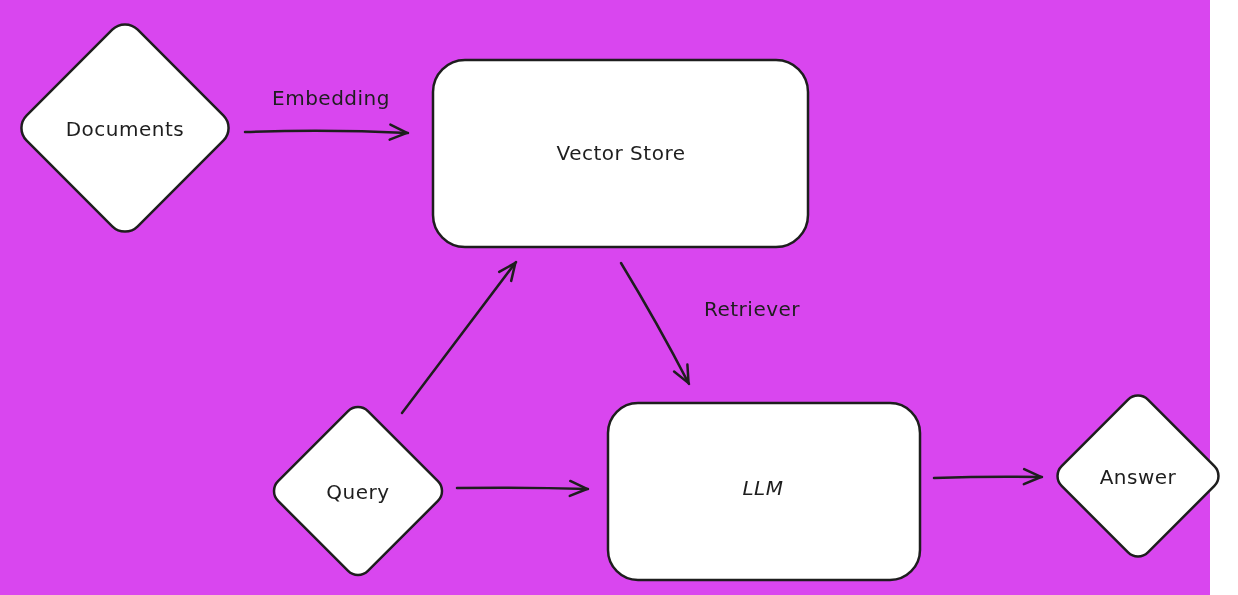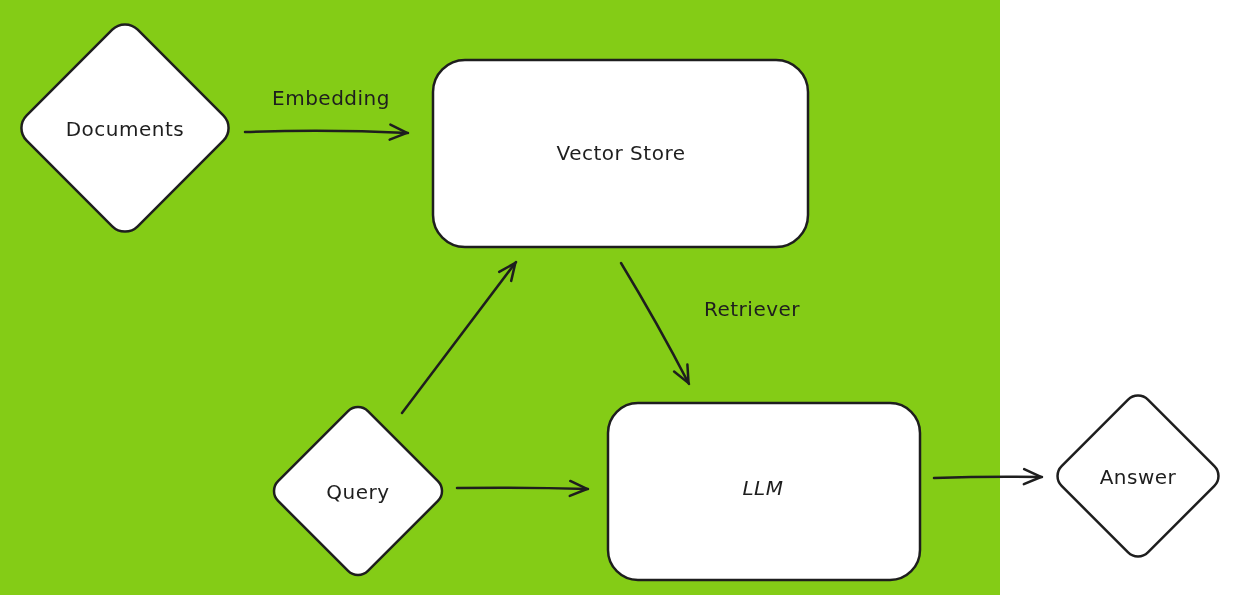--- a/index.html
+++ b/index.html
@@ -5,23 +5,23 @@
   html, body {
     margin: 0;
     padding: 0;
     background: #ffffff;
     width: 1238px;
     height: 595px;
     overflow: hidden;
   }
   .canvas-wrap {
     position: relative;
-    width: 1000px;
+    width: 1210px;
     height: 595px;
-    background: #84cc16;
+    background: #d946ef;
   }
   svg { display: block; }
   .shape {
     fill: #ffffff;
     stroke: #1e1e1e;
     stroke-width: 2.5;
     stroke-linejoin: round;
   }
   .edge {
     fill: none;

